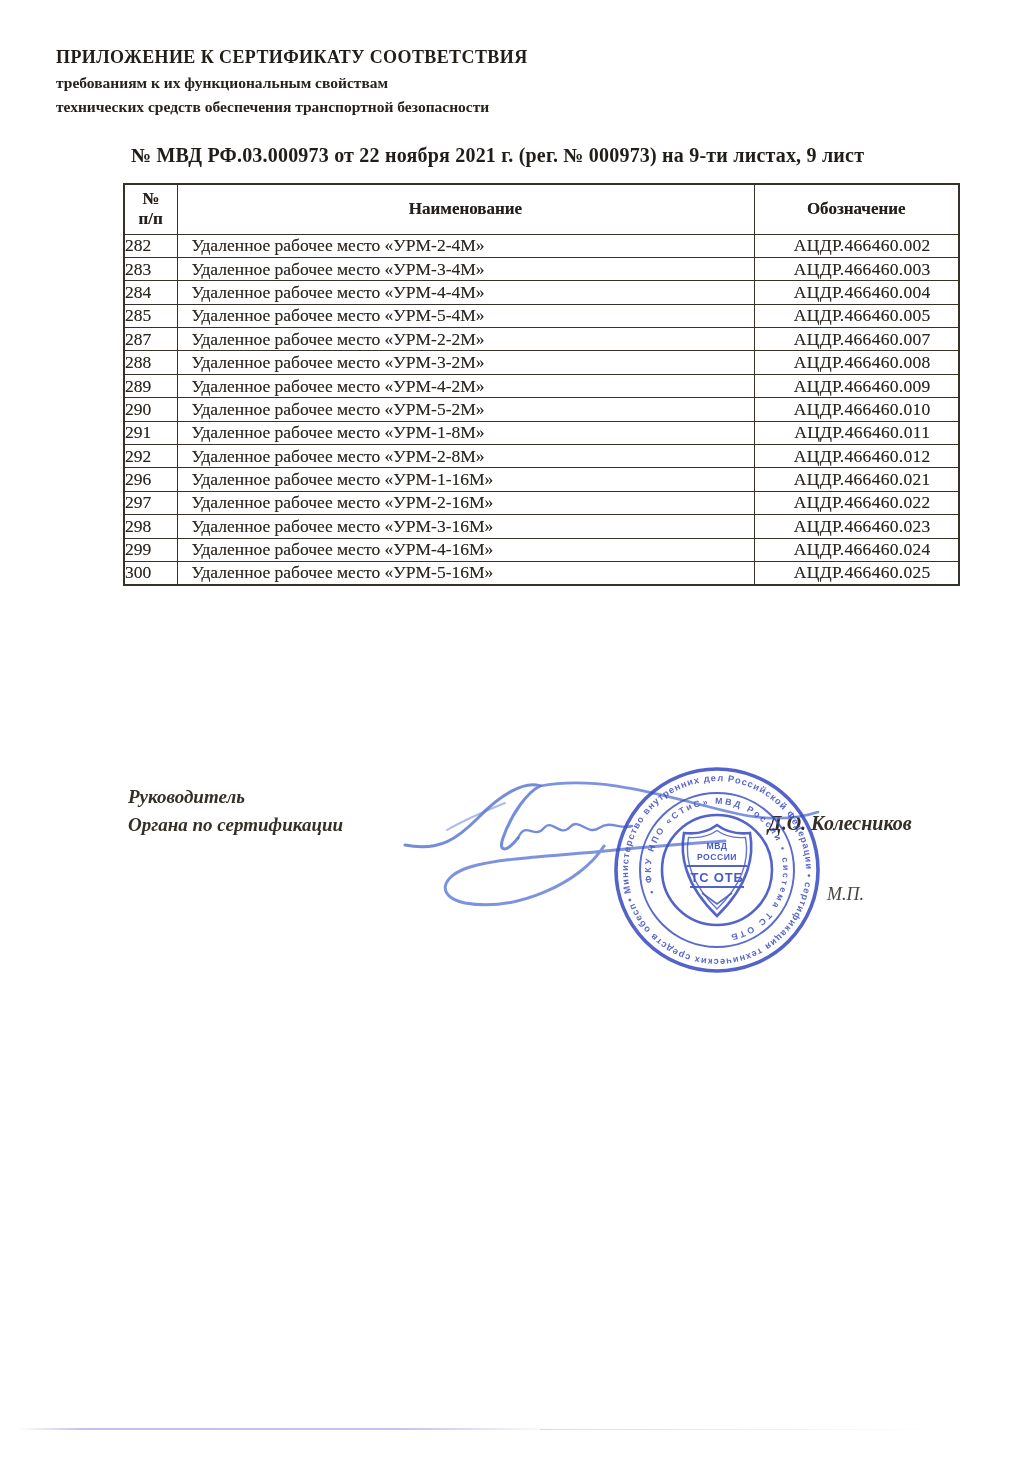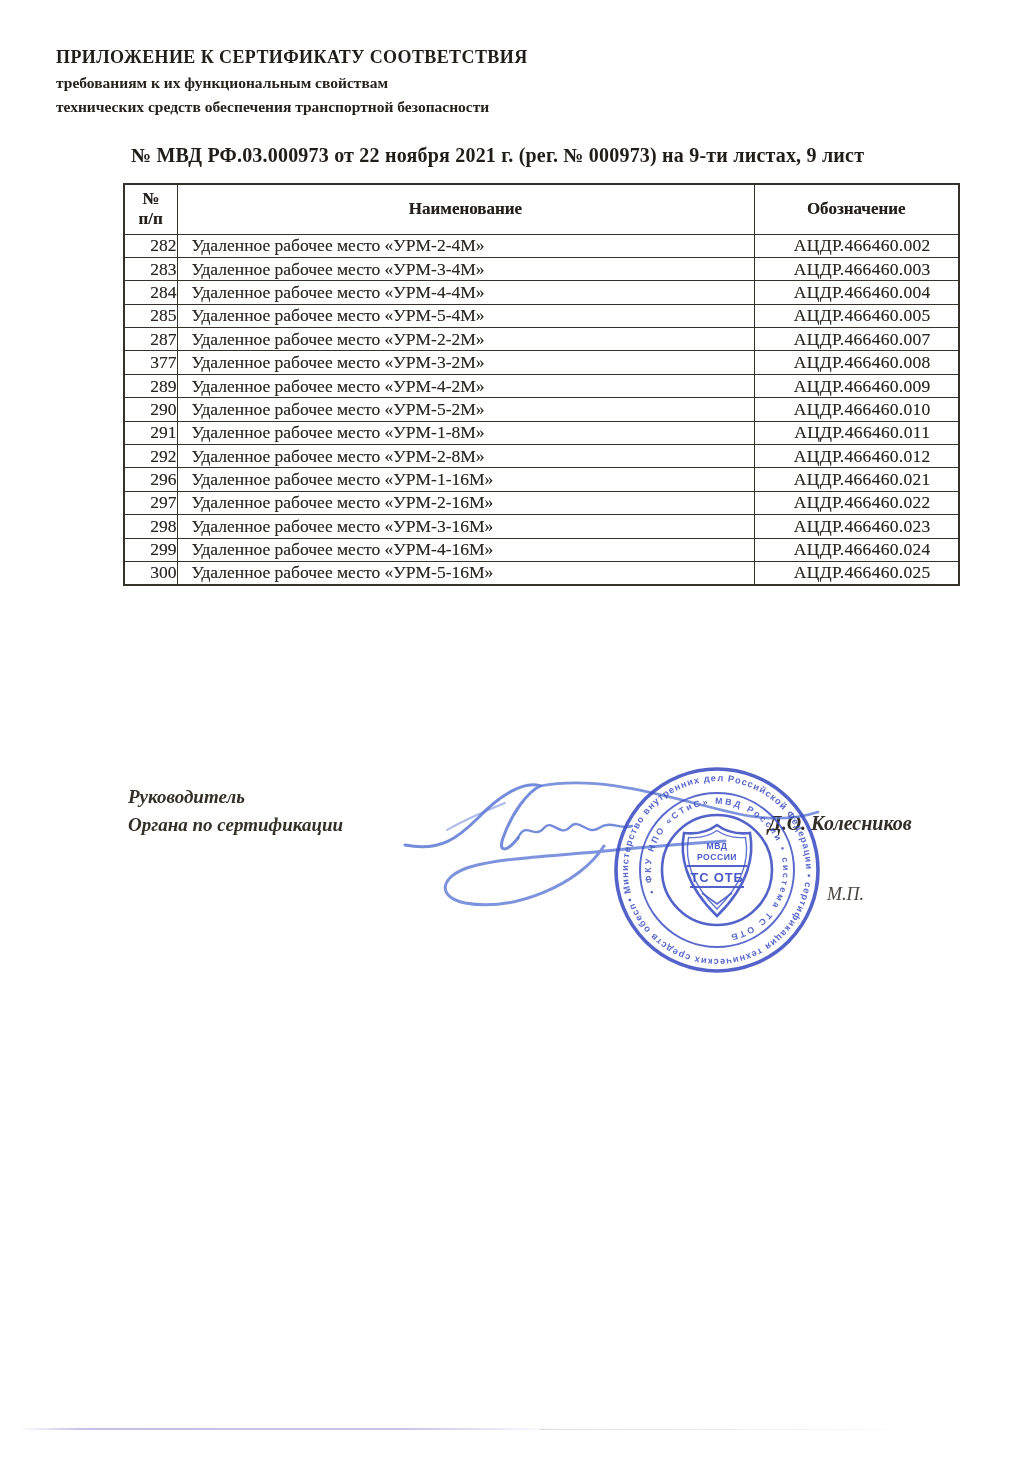--- a/index.html
+++ b/index.html
@@ -68,21 +68,21 @@
   }
   table.items td{
     height:23.4px;
     font-size:17.5px;
     vertical-align:middle;
     color:#2b2620;
     text-shadow:0 0 .4px rgba(40,35,28,.45);
     white-space:nowrap;
     overflow:hidden;
   }
-  table.items td:nth-child(1){text-align:right;padding:0;}
+  table.items td:nth-child(1){text-align:left;padding:0;}
   table.items td:nth-child(2){padding-left:14px;}
   table.items td:nth-child(3){padding-left:12px;letter-spacing:.3px;text-align:center;}
   .sig-role{
     position:absolute;
     left:128px;
     font-size:19px;
     font-weight:bold;
     font-style:italic;
     color:#343027;
     white-space:nowrap;
@@ -191,21 +191,21 @@
           <td>285</td>
           <td>Удаленное рабочее место «УРМ-5-4М»</td>
           <td>АЦДР.466460.005</td>
         </tr>
         <tr>
           <td>287</td>
           <td>Удаленное рабочее место «УРМ-2-2М»</td>
           <td>АЦДР.466460.007</td>
         </tr>
         <tr>
-          <td>377</td>
+          <td>288</td>
           <td>Удаленное рабочее место «УРМ-3-2М»</td>
           <td>АЦДР.466460.008</td>
         </tr>
         <tr>
           <td>289</td>
           <td>Удаленное рабочее место «УРМ-4-2М»</td>
           <td>АЦДР.466460.009</td>
         </tr>
         <tr>
           <td>290</td>

